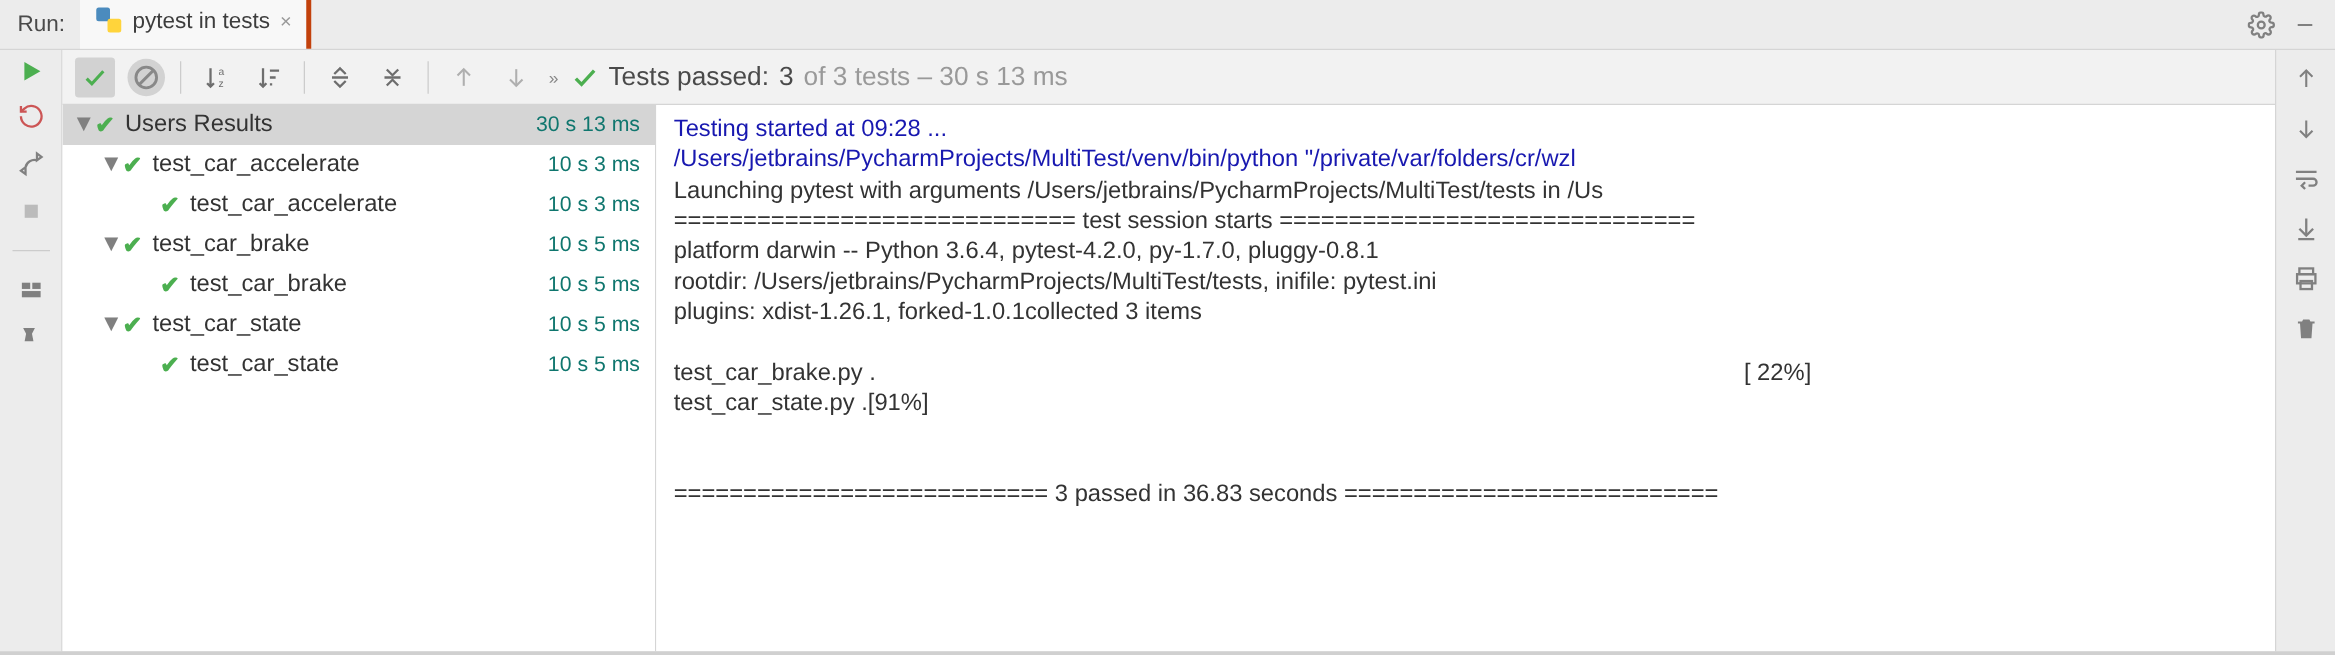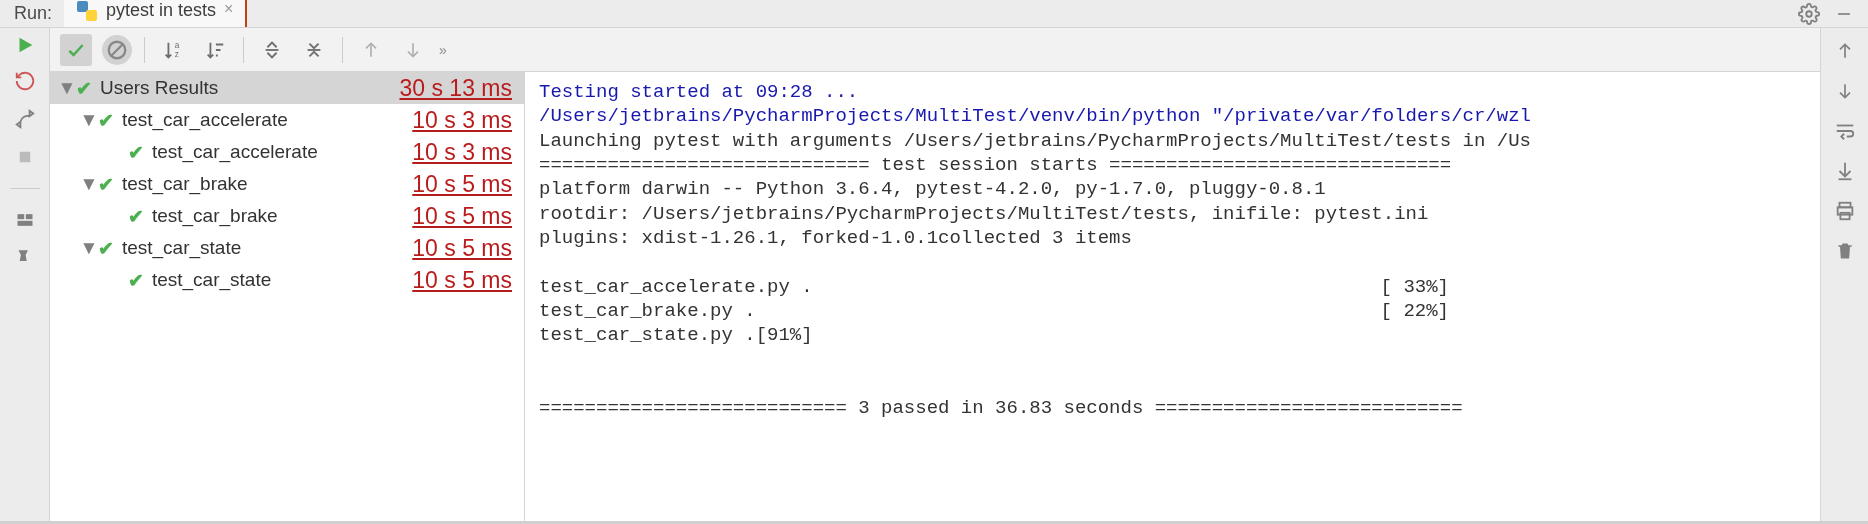--- a/index.html
+++ b/index.html
@@ -12,37 +12,37 @@
     height: 524px;
     overflow: hidden;
     display: flex;
     flex-direction: column;
   }
 
   
   .header-row {
     display: flex;
     align-items: center;
-    height: 28px;
+    height: 40px;
     background: #ececec;
     border-bottom: 1px solid #d5d5d5;
     position: relative;
   }
   .run-label {
     padding: 0 12px 0 14px;
     color: #4a4a4a;
     font-size: 18px;
   }
   .tab {
     display: flex;
-    align-items: flex-start;
+    align-items: flex-end;
     height: 100%;
-    padding: 0 12px;
+    padding: 12px 12px;
     background: #f8f8f8;
-    border-right: 2px solid #c2410c;
+    border-right: 4px solid #c2410c;
     gap: 8px;
   }
   .tab-icon { width: 22px; height: 22px; position: relative; }
   .py-blue, .py-yellow {
     position: absolute; width: 11px; height: 11px; border-radius: 2px;
   }
   .py-blue { background: #4b8bbe; top: 1px; left: 1px; }
   .py-yellow { background: #ffd43b; bottom: 1px; right: 1px; }
   .tab-label { font-size: 18px; color: #3d3d3d; }
   .tab-close { color: #999; font-size: 16px; }
@@ -160,43 +160,42 @@
     display: flex;
     align-items: center;
     height: 32px;
     padding-right: 12px;
     font-size: 19px;
     color: #333;
   }
   .tree-row.selected { background: #d5d5d5; }
   .tree-row .time {
     margin-left: auto;
-    color: #b91c1c;
-    font-size: 23px;
+    color: #0f766e;
+    font-size: 17px;
     white-space: nowrap;
-    text-decoration: underline;
   }
   .tree-indent { display: inline-block; }
   .tree-indent.d0 { width: 8px; }
   .tree-indent.d1 { width: 30px; }
   .tree-indent.d2 { width: 60px; }
   .tree-arrow {
     width: 18px;
     display: inline-flex;
     justify-content: center;
     color: #808080;
   }
   .tree-check { color: #4caf50; margin-right: 8px; font-weight: bold; }
 
   
   .console {
     flex: 1;
     background: #fff;
     padding: 8px 14px;
-    font-family: Liberation Mono, monospace;
+    font-family: Liberation Sans, sans-serif;
     font-size: 19px;
     line-height: 1.28;
     white-space: pre;
     overflow: hidden;
     color: #333;
   }
   .c-blue { color: #1818b0; }
 
   
   .right-gutter {
@@ -334,20 +333,28 @@
             <polyline points="6,10 12,4 18,10"></polyline>
           </svg>
       </span>
       <span class="tb-btn disabled">
         <svg width="20" height="20" viewBox="0 0 24 24" fill="none" stroke="currentColor" stroke-width="2">
             <line x1="12" y1="4" x2="12" y2="20"></line>
             <polyline points="6,14 12,20 18,14"></polyline>
           </svg>
       </span>
       <span class="tb-chevron">»</span>
+      <div class="status-text">
+        <svg width="22" height="22" viewBox="0 0 24 24" fill="none" stroke="#4caf50" stroke-width="3">
+            <polyline points="4,13 9,18 20,6"></polyline>
+          </svg>
+        <span class="strong">Tests passed:</span>
+        <span class="strong">3</span>
+        <span class="muted">of 3 tests – 30 s 13 ms</span>
+      </div>
     </div>
 
     <div class="body-split">
 
       <div class="tree-panel">
         <div class="tree-row selected">
           <span class="tree-indent d0"></span>
           <span class="tree-arrow">▼</span>
           <span class="tree-check">✔</span>
           <span>Users Results</span>
@@ -401,21 +408,21 @@
       </div>
 
       <div class="console"><span class="c-blue">Testing started at 09:28 ...</span>
 <span class="c-blue">/Users/jetbrains/PycharmProjects/MultiTest/venv/bin/python "/private/var/folders/cr/wzl</span>
 <span>Launching pytest with arguments /Users/jetbrains/PycharmProjects/MultiTest/tests in /Us</span>
 <span>============================= test session starts ==============================</span>
 <span>platform darwin -- Python 3.6.4, pytest-4.2.0, py-1.7.0, pluggy-0.8.1</span>
 <span>rootdir: /Users/jetbrains/PycharmProjects/MultiTest/tests, inifile: pytest.ini</span>
 <span>plugins: xdist-1.26.1, forked-1.0.1collected 3 items</span>
 <span></span>
-<span style="display:flex;justify-content:space-between;width:910px"><span>test_car_accelerate.py .</span><span>[ 33%]</span></span><span style="display:flex;justify-content:space-between;width:910px"><span>test_car_brake.py .</span><span>[ 22%]</span></span><span style="display:flex;justify-content:flex-start;width:910px"><span>test_car_state.py .</span><span>[91%]</span></span>
+<span style="display:flex;justify-content:space-between;width:910px"><span>test_car_brake.py .</span><span>[ 22%]</span></span><span style="display:flex;justify-content:flex-start;width:910px"><span>test_car_state.py .</span><span>[91%]</span></span>
 <span></span>
 <span>=========================== 3 passed in 36.83 seconds ===========================</span></div>
 
     </div>
   </div>
 
   <div class="right-gutter">
     <span class="gutter-item">
       <svg width="20" height="20" viewBox="0 0 24 24" fill="none" stroke="currentColor" stroke-width="2">
           <line x1="12" y1="20" x2="12" y2="4"></line>

